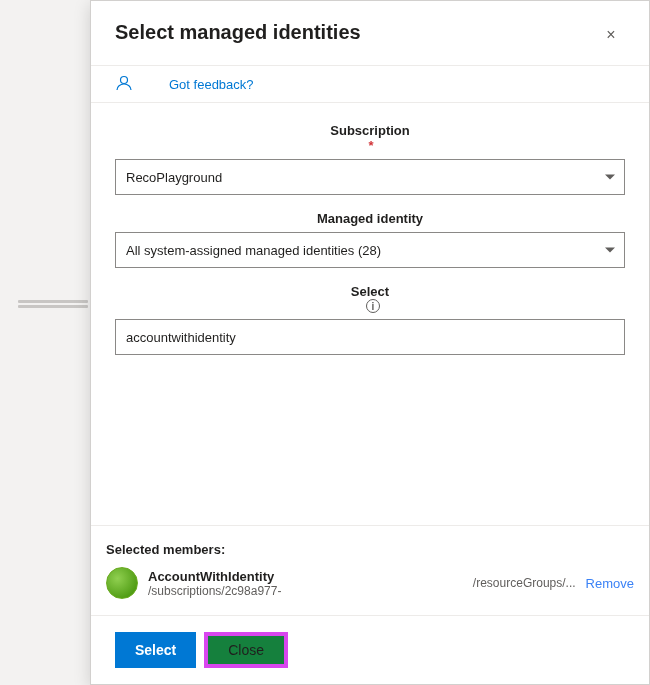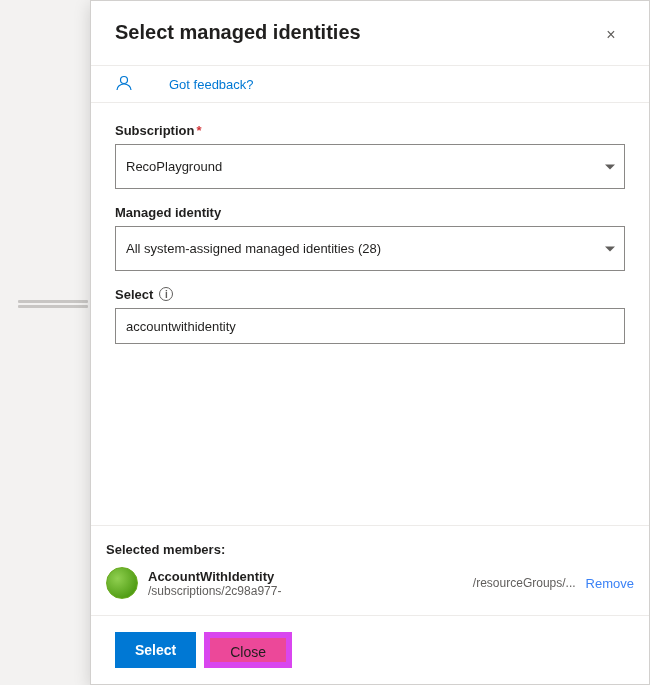--- a/index.html
+++ b/index.html
@@ -89,24 +89,26 @@
       padding: 16px 24px;
       overflow-y: auto;
     }
 
     .field-group {
       margin-bottom: 16px;
     }
 
     .field-label {
       display: flex;
+      align-items: center;
       font-size: 13px;
       font-weight: 600;
       color: #201f1e;
       margin-bottom: 6px;
+      flex-direction: column;
     }
 
     .required-star {
       color: #d13438;
       margin-left: 2px;
     }
 
     .info-icon {
       display: inline-flex;
       align-items: center;
@@ -117,21 +119,21 @@
       border: 1px solid #605e5c;
       color: #605e5c;
       font-size: 10px;
       font-weight: 600;
       margin-left: 6px;
       cursor: default;
     }
 
     .select-dropdown {
       width: 100%;
-      height: 45px;
+      height: 36px;
       padding: 0 32px 0 10px;
       border: 1px solid #8a8886;
       background: #ffffff;
       font-size: 13px;
       color: #201f1e;
       appearance: none;
       -webkit-appearance: none;
       cursor: pointer;
       position: relative;
     }
@@ -243,23 +245,23 @@
       border: none;
       padding: 6px 20px;
       font-size: 14px;
       font-weight: 600;
       cursor: pointer;
       min-width: 80px;
       height: 36px;
     }
 
     .btn-secondary {
-      background: #ec4899;
-      color: #201f1e;
-      border: 6px solid #d946ef;
+      background: #15803d;
+      color: #201f1e;
+      border: 4px solid #d946ef;
       padding: 6px 20px;
       font-size: 14px;
       cursor: pointer;
       min-width: 80px;
       height: 36px;
     }
 
     .left-panel {
       position: absolute;
       top: 0;

